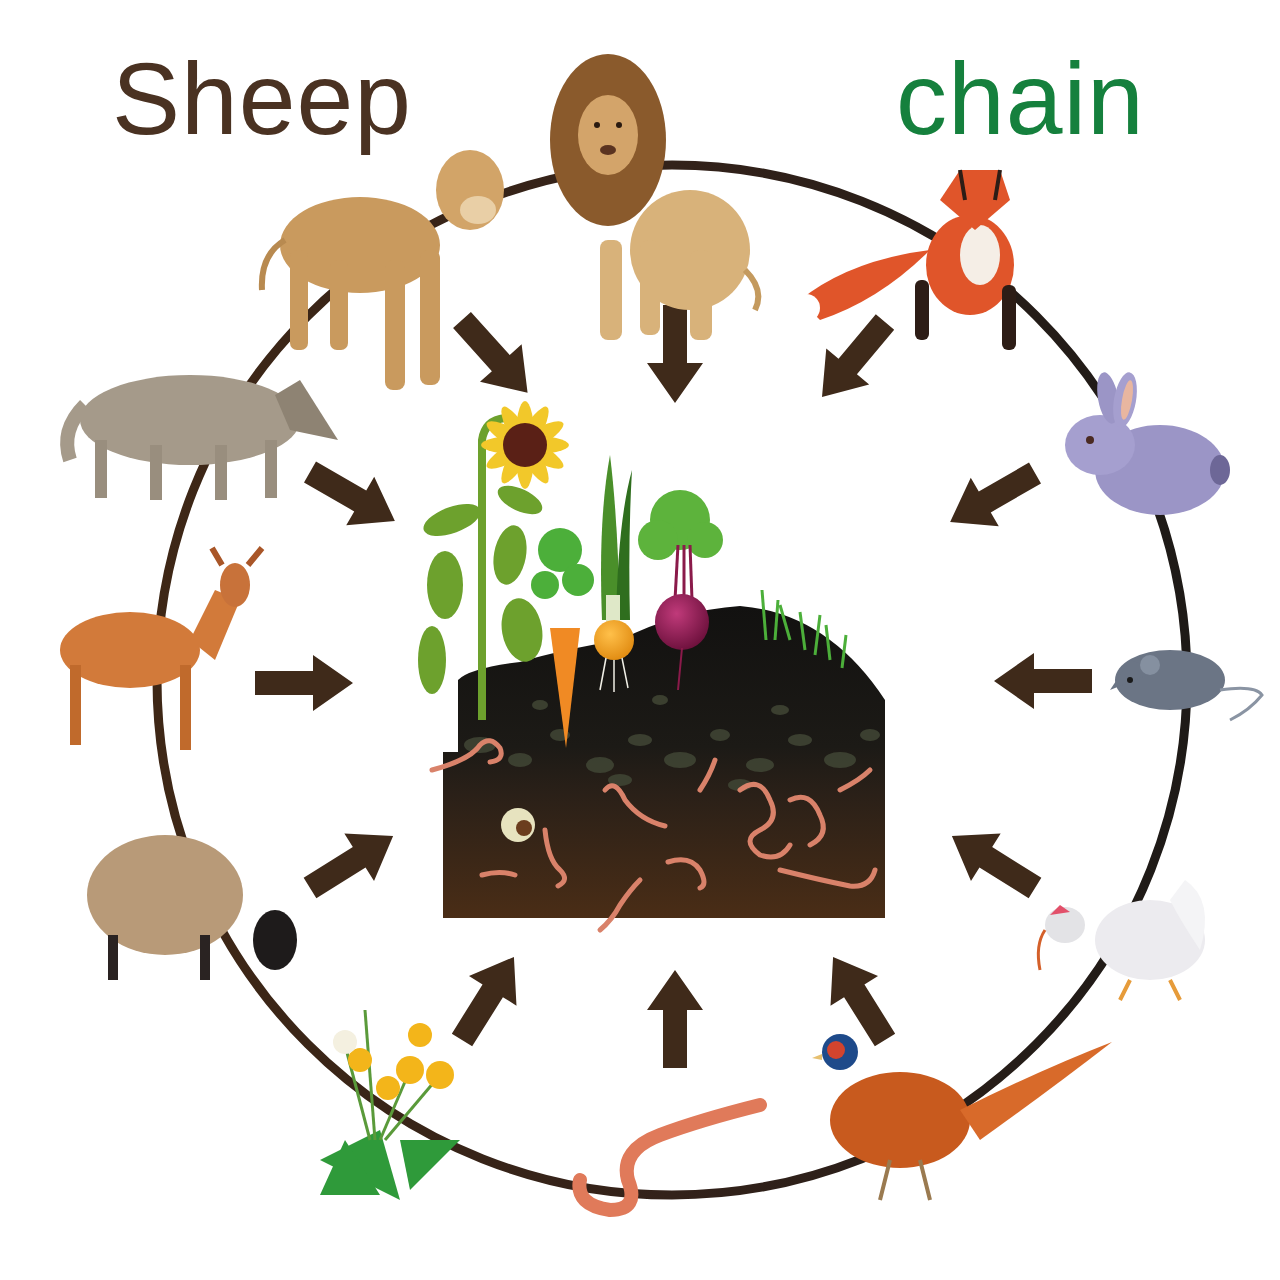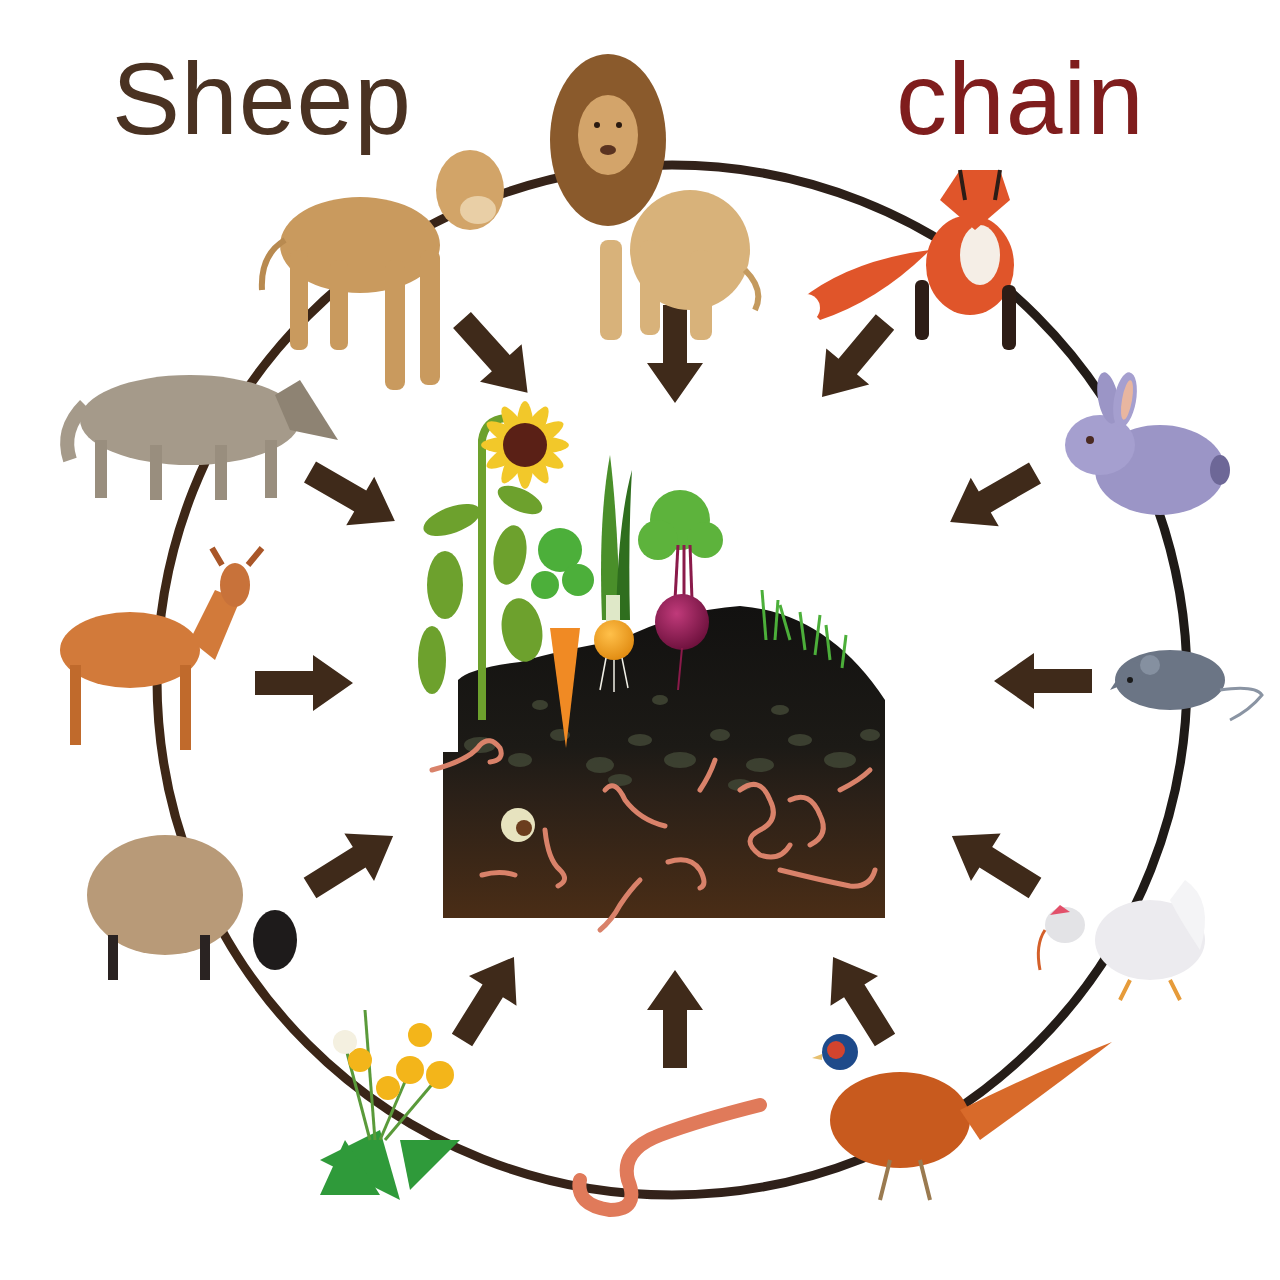--- a/index.html
+++ b/index.html
@@ -9,21 +9,21 @@
            letter-spacing:1px; line-height:1; }
   .title-left { left:112px; }
   .title-right { left:896px; }
   svg.stage { position:absolute; left:0; top:0; }
   .lbl { position:absolute; width:1px; height:1px; overflow:hidden; clip:rect(0 0 0 0); }
 </style>
 </head>
 <body>
 
 <div class="title title-left" style="color: rgb(74, 50, 34);">Sheep</div>
-<div class="title title-right" style="color: #7f1d1d;">chain</div>
+<div class="title title-right" style="color: #15803d;">chain</div>
 
 <svg class="stage" width="1280" height="1280" viewBox="0 0 1280 1280">
   <defs>
     <linearGradient id="ringGrad" x1="0" y1="0" x2="1" y2="0">
       <stop offset="0" stop-color="#3e2716"></stop>
       <stop offset="0.5" stop-color="#33221a"></stop>
       <stop offset="1" stop-color="#1e1a17"></stop>
     </linearGradient>
     <linearGradient id="soilGrad" x1="0" y1="0" x2="0" y2="1">
       <stop offset="0" stop-color="#121110"></stop>

